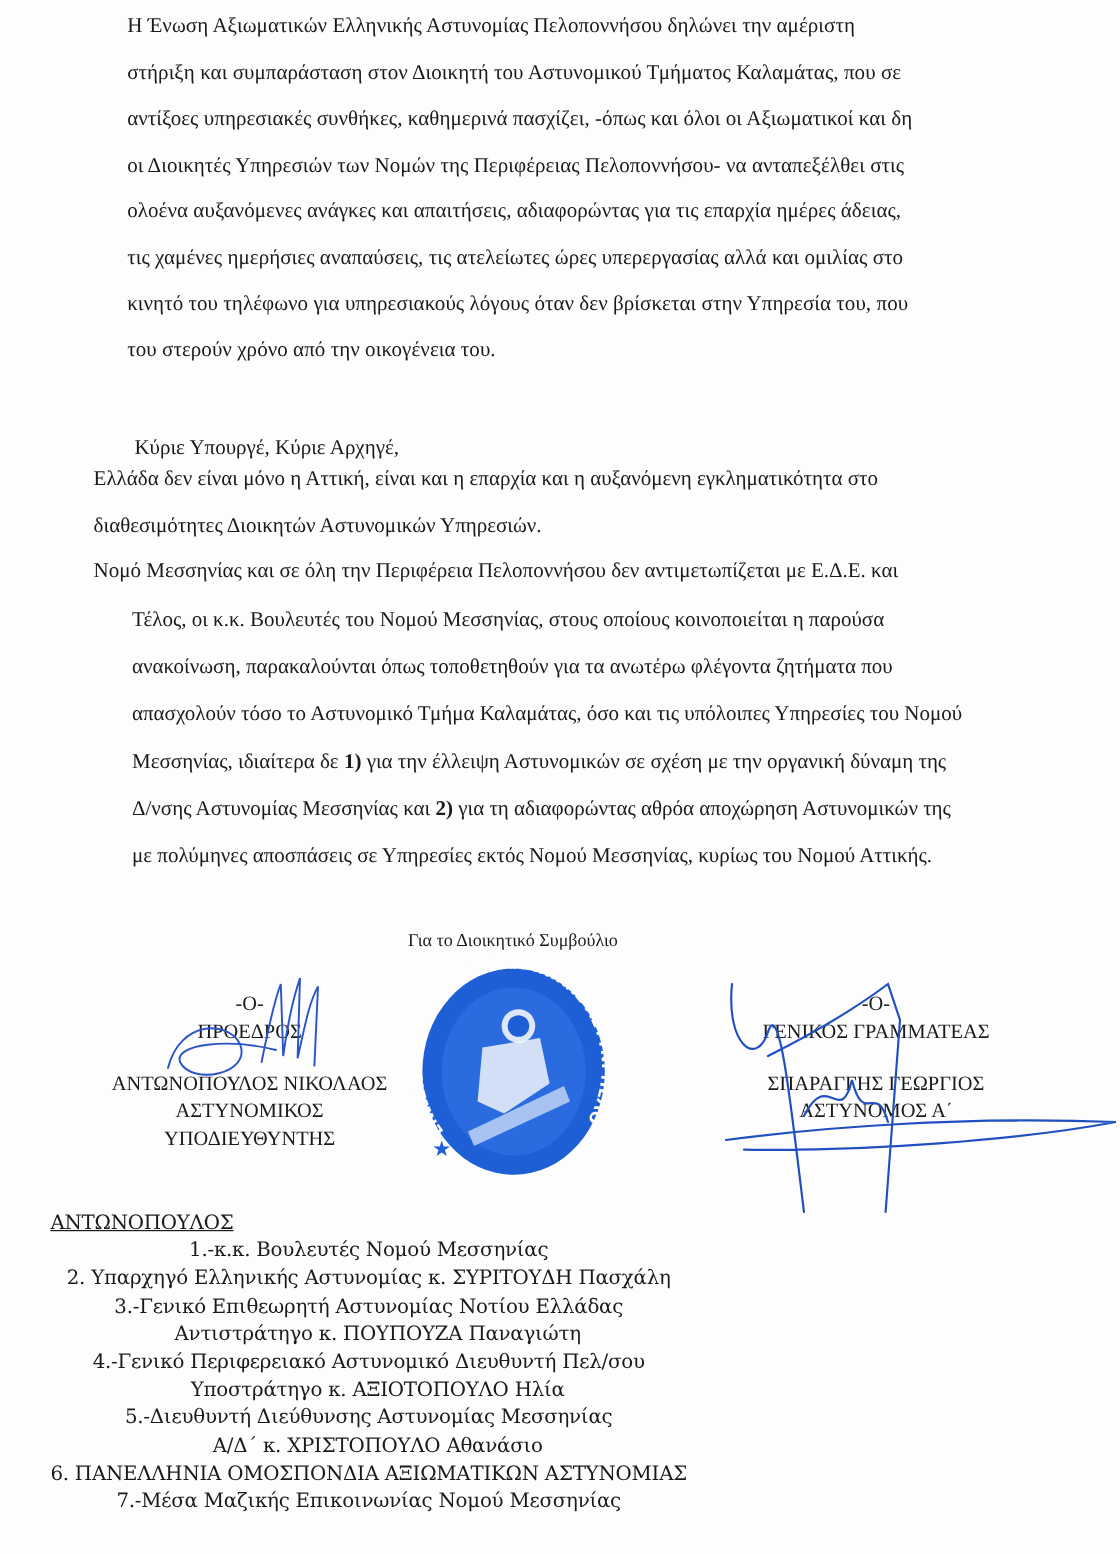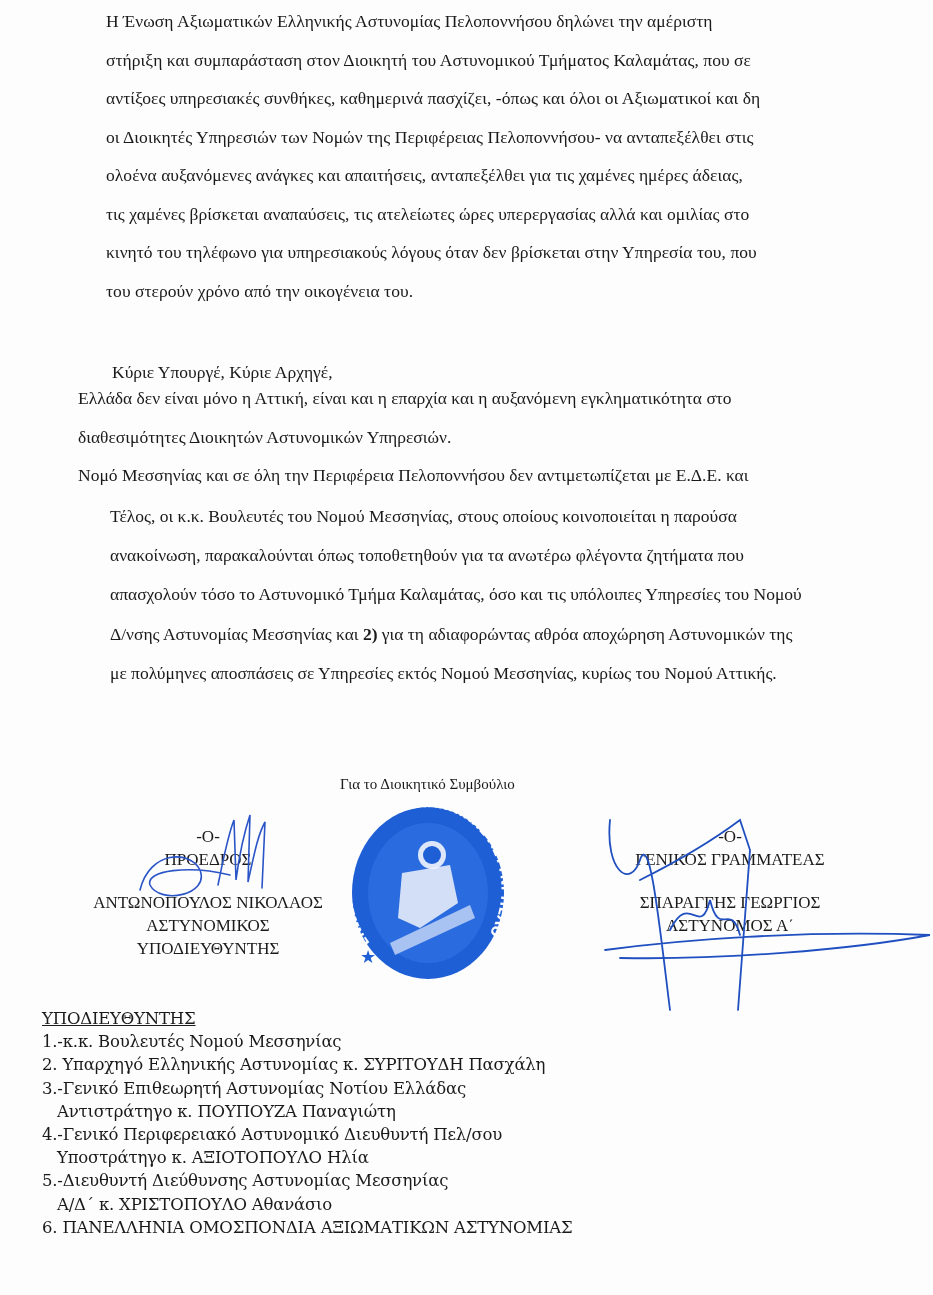--- a/index.html
+++ b/index.html
@@ -17,51 +17,52 @@
   .sig-left { left:78px; top:825px; width:260px; }
   .sig-right { left:575px; top:825px; width:310px; }
   .sig .o { display:block; }
   .sig .title { display:block; margin-bottom:20px; }
   .sig .name { display:block; }
   .sig .rank { display:block; }
   .stamp { position:absolute; left:340px; top:793px; width:175px; height:200px; }
   .scribble { position:absolute; pointer-events:none; }
   .cc { position:absolute; left:42px; top:1007px; font-size:16.5px; line-height:23.2px; font-family:"DejaVu Serif","Liberation Serif",serif; letter-spacing:-0.2px; }
   .cc-head { text-decoration:underline; display:block; }
-  .cc-item { display:block; }
+  .cc-item { display:block;text-align:center; }
   .cc-item.cont { padding-left:15px; }
 </style>
 </head>
 <body>
 
 <div class="page">
 
   <div class="para p1">
     <span class="line">Η Ένωση Αξιωματικών Ελληνικής Αστυνομίας Πελοποννήσου δηλώνει την αμέριστη</span>
     <span class="line">στήριξη και συμπαράσταση στον Διοικητή του Αστυνομικού Τμήματος Καλαμάτας, που σε</span>
     <span class="line">αντίξοες υπηρεσιακές συνθήκες, καθημερινά πασχίζει, -όπως και όλοι οι Αξιωματικοί και δη</span>
     <span class="line">οι Διοικητές Υπηρεσιών των Νομών της Περιφέρειας Πελοποννήσου- να ανταπεξέλθει στις</span>
-    <span class="line">ολοένα αυξανόμενες ανάγκες και απαιτήσεις, ανταπεξέλθει για τις χαμένες ημέρες άδειας,</span>
-    <span class="line">τις χαμένες βρίσκεται αναπαύσεις, τις ατελείωτες ώρες υπερεργασίας αλλά και ομιλίας στο</span>
+    <span class="line">ολοένα αυξανόμενες ανάγκες και απαιτήσεις, αδιαφορώντας για τις επαρχία ημέρες άδειας,</span>
+    <span class="line">τις χαμένες ημερήσιες αναπαύσεις, τις ατελείωτες ώρες υπερεργασίας αλλά και ομιλίας στο</span>
     <span class="line">κινητό του τηλέφωνο για υπηρεσιακούς λόγους όταν δεν βρίσκεται στην Υπηρεσία του, που</span>
     <span class="line">του στερούν χρόνο από την οικογένεια του.</span>
   </div>
 
   <div class="para p2">Κύριε Υπουργέ, Κύριε Αρχηγέ,</div>
 
   <div class="para p3">
     <span class="line">Ελλάδα δεν είναι μόνο η Αττική, είναι και η επαρχία και η αυξανόμενη εγκληματικότητα στο</span>
     <span class="line">διαθεσιμότητες Διοικητών Αστυνομικών Υπηρεσιών.</span>
     <span class="line">Νομό Μεσσηνίας και σε όλη την Περιφέρεια Πελοποννήσου δεν αντιμετωπίζεται με Ε.Δ.Ε. και</span>
   </div>
 
   <div class="para p4">
     <span class="line">Τέλος, οι κ.κ. Βουλευτές του Νομού Μεσσηνίας, στους οποίους κοινοποιείται η παρούσα</span>
     <span class="line">ανακοίνωση, παρακαλούνται όπως τοποθετηθούν για τα ανωτέρω φλέγοντα ζητήματα που</span>
     <span class="line">απασχολούν τόσο το Αστυνομικό Τμήμα Καλαμάτας, όσο και τις υπόλοιπες Υπηρεσίες του Νομού</span>
+    <span class="line"><span>Μεσσηνίας, ιδιαίτερα δε </span><b>1)</b><span> για την έλλειψη Αστυνομικών σε σχέση με την οργανική δύναμη της</span></span>
     <span class="line"><span>Δ/νσης Αστυνομίας Μεσσηνίας και </span><b>2)</b><span> για τη αδιαφορώντας αθρόα αποχώρηση Αστυνομικών της</span></span>
     <span class="line">με πολύμηνες αποσπάσεις σε Υπηρεσίες εκτός Νομού Μεσσηνίας, κυρίως του Νομού Αττικής.</span>
   </div>
 
   <div class="sig-heading">Για το Διοικητικό Συμβούλιο</div>
 
   <div class="sig sig-left">
     <span class="o">-Ο-</span>
     <span class="title">ΠΡΟΕΔΡΟΣ</span>
     <span class="name">ΑΝΤΩΝΟΠΟΥΛΟΣ ΝΙΚΟΛΑΟΣ</span>
@@ -93,25 +94,26 @@
     <circle cx="92" cy="62" r="9" fill="#1e5fd6"></circle>
     <path d="M62 80 L110 72 L118 110 L80 135 L58 125 Z" fill="#fdfdfd" opacity="0.8"></path>
     <path d="M50 150 L130 112 L135 125 L55 162 Z" fill="#fdfdfd" opacity="0.6"></path>
     <text font-family="DejaVu Sans, sans-serif" font-size="13" font-weight="bold" fill="#fdfdfd">
       <textPath href="#stampArc">ΕΝΩΣΗ ΑΞΙΩΜΑΤΙΚΩΝ ΕΛΛΗΝΙΚΗΣ ΑΣΤΥΝ. ΠΕΛΟΠΟΝΝΗΣΟΥ</textPath>
     </text>
     <text x="20" y="170" font-size="18" fill="#1e5fd6">★</text>
   </svg>
 
   <div class="cc">
-    <span class="cc-head">ΥΠΟΔΙΕΥΘΥΝΤΗΣ</span>
+    <span class="cc-head">ΑΝΤΩΝΟΠΟΥΛΟΣ</span>
     <span class="cc-item">1.-κ.κ. Βουλευτές Νομού Μεσσηνίας</span>
     <span class="cc-item">2. Υπαρχηγό Ελληνικής Αστυνομίας κ. ΣΥΡΙΤΟΥΔΗ Πασχάλη</span>
     <span class="cc-item">3.-Γενικό Επιθεωρητή Αστυνομίας Νοτίου Ελλάδας</span>
     <span class="cc-item cont">Αντιστράτηγο κ. ΠΟΥΠΟΥΖΑ Παναγιώτη</span>
     <span class="cc-item">4.-Γενικό Περιφερειακό Αστυνομικό Διευθυντή Πελ/σου</span>
     <span class="cc-item cont">Υποστράτηγο κ. ΑΞΙΟΤΟΠΟΥΛΟ Ηλία</span>
     <span class="cc-item">5.-Διευθυντή Διεύθυνσης Αστυνομίας Μεσσηνίας</span>
     <span class="cc-item cont">Α/Δ΄ κ. ΧΡΙΣΤΟΠΟΥΛΟ Αθανάσιο</span>
     <span class="cc-item">6. ΠΑΝΕΛΛΗΝΙΑ ΟΜΟΣΠΟΝΔΙΑ ΑΞΙΩΜΑΤΙΚΩΝ ΑΣΤΥΝΟΜΙΑΣ</span>
+    <span class="cc-item">7.-Μέσα Μαζικής Επικοινωνίας Νομού Μεσσηνίας</span>
   </div>
 
 </div>
 
 </body></html>

